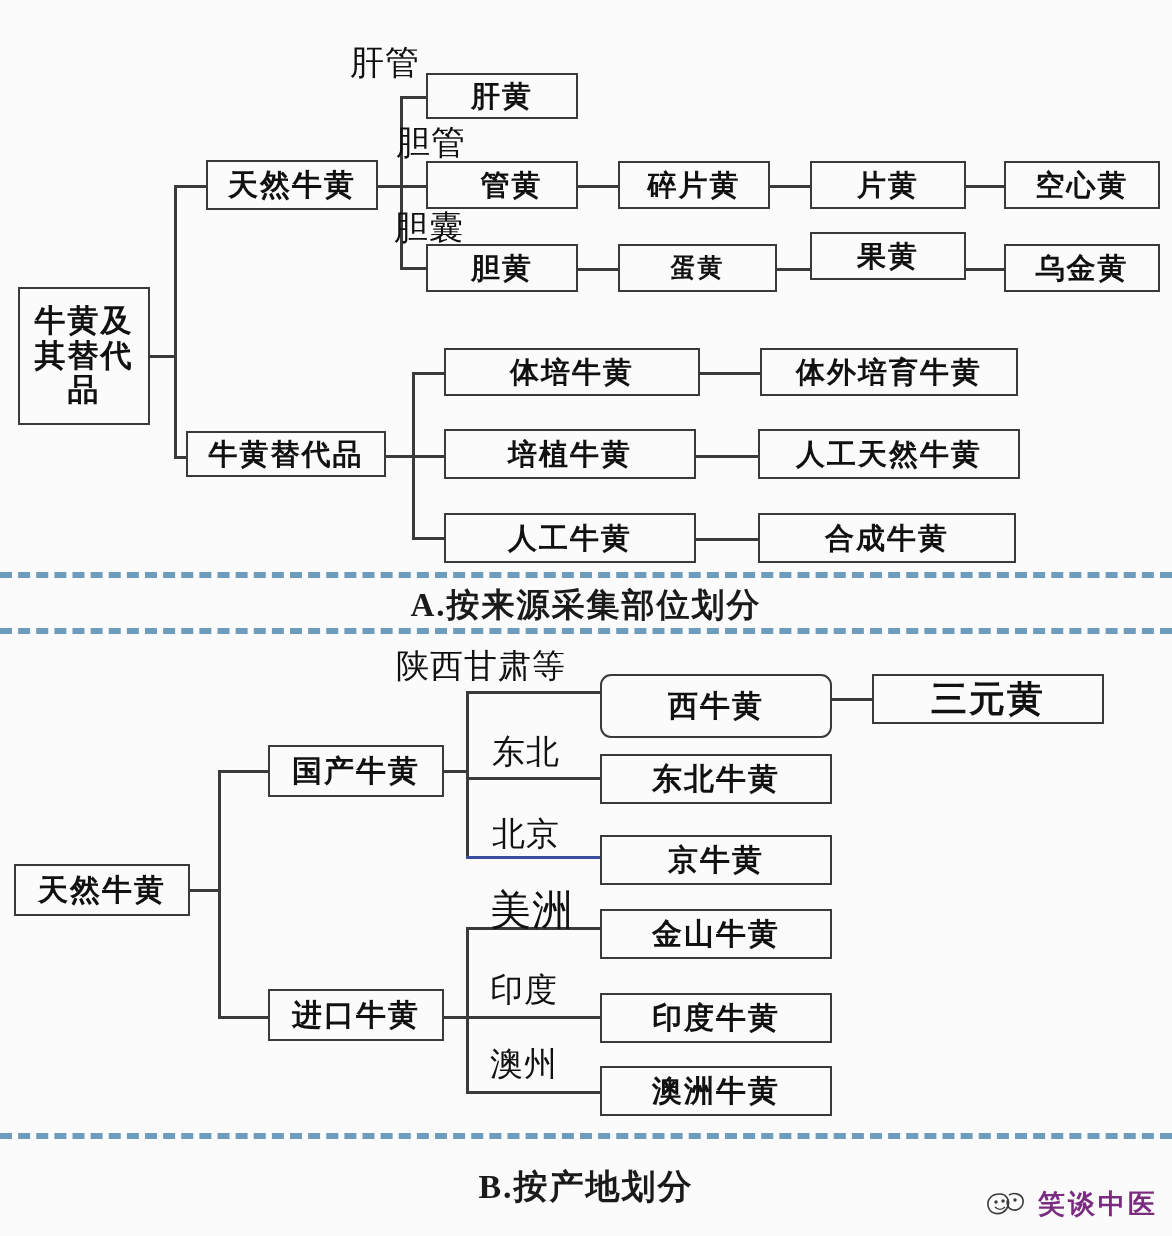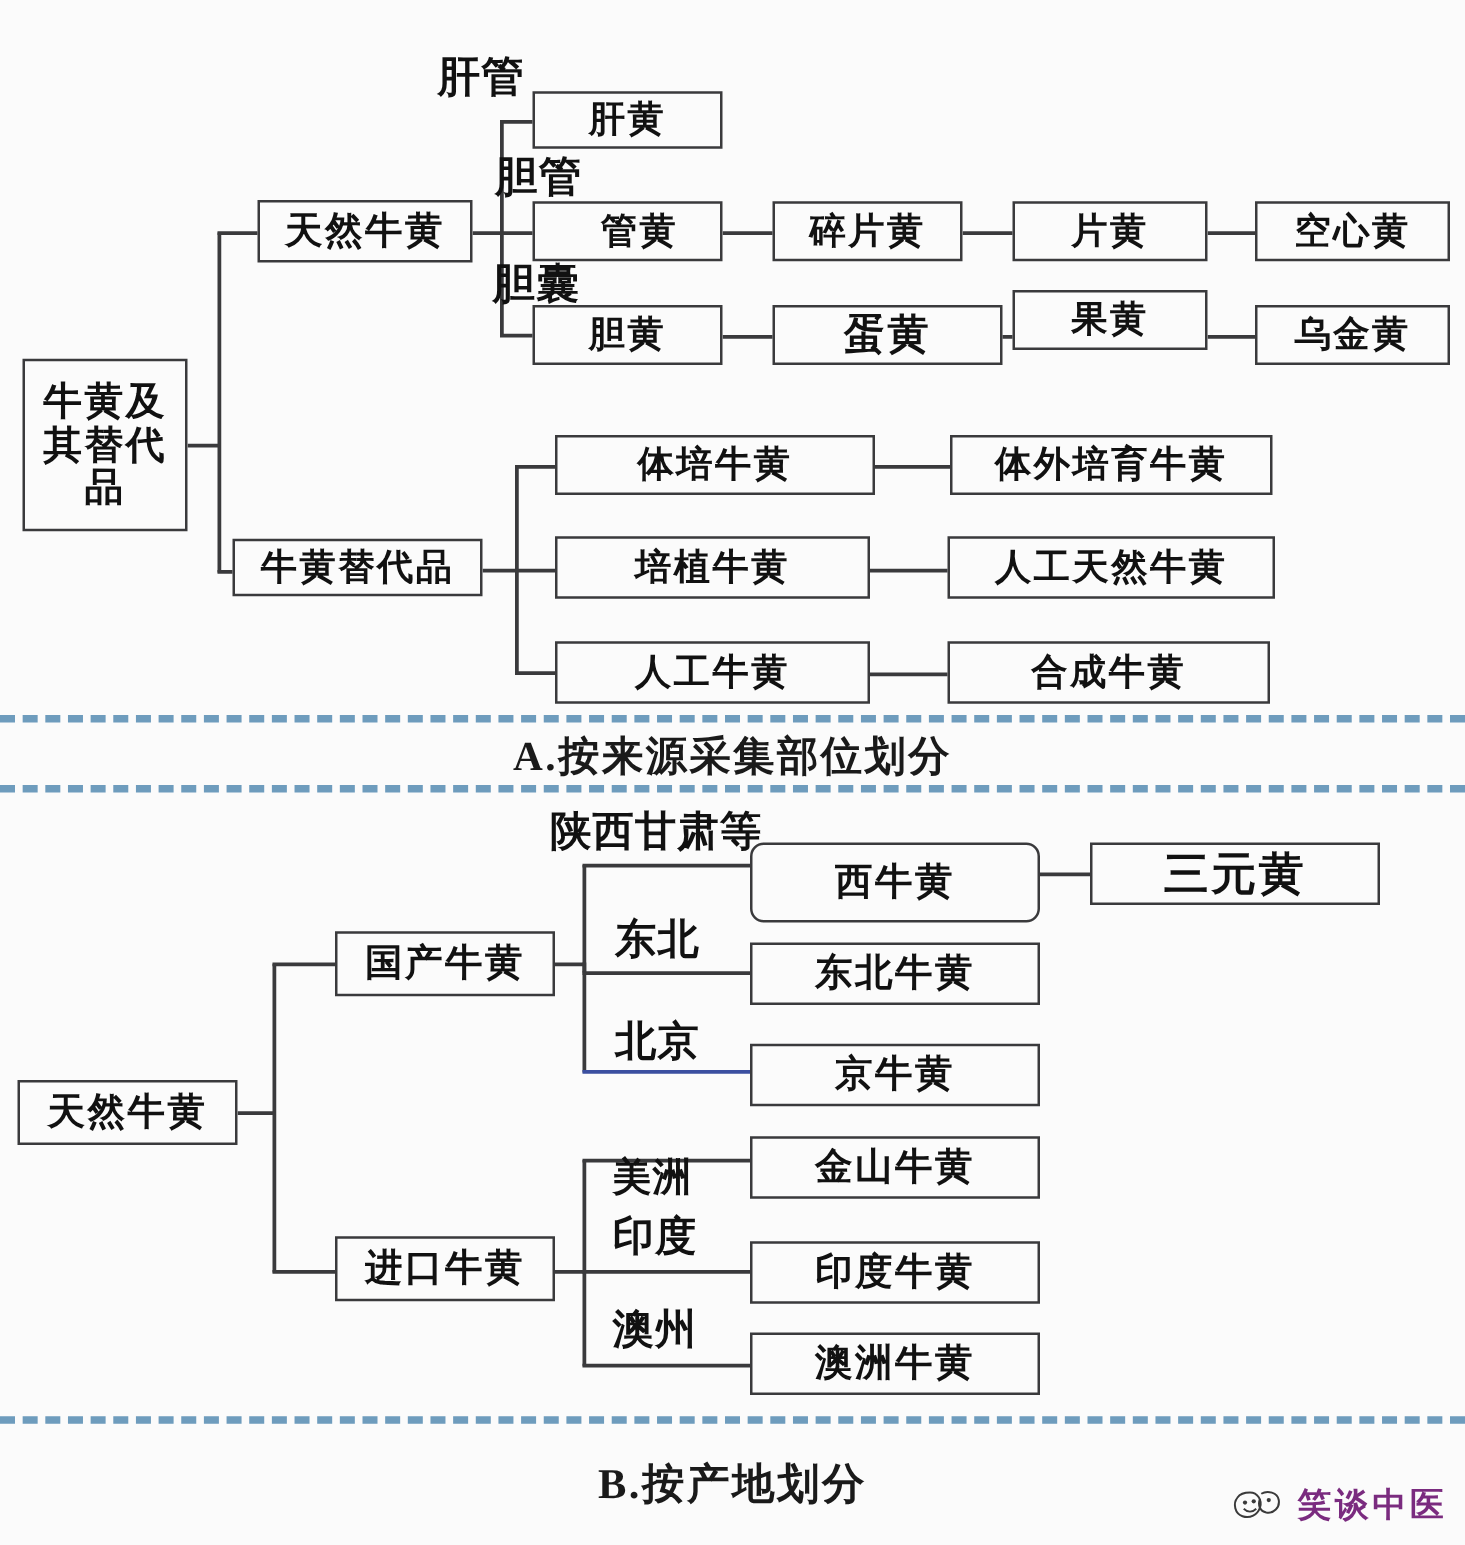--- a/index.html
+++ b/index.html
@@ -34,21 +34,21 @@
   
   .ln{position:absolute;background:#3a3a3c;z-index:2;}
   .ln.h{height:2.5px;}
   .ln.v{width:2.5px;}
   .ln.blue{background:#3b4fa0;}
 
   
   .elabel{
     position:absolute;
     font-family:"Liberation Serif","DejaVu Serif",serif;
-    font-weight:700;
+    font-weight:400;
     color:#111;
     letter-spacing:1px;
     white-space:nowrap;
     z-index:7;
     line-height:1;
   }
 
   
   .divider{
     position:absolute;left:0;width:1172px;height:0;
@@ -118,21 +118,21 @@
     <div class="box thin" style="left:810px;top:161px;width:156px;height:48px;font-size:29px;">片黄</div>
 
     <div class="ln h" style="left:966px;top:185px;width:40px;"></div>
     <div class="box thin" style="left:1004px;top:161px;width:156px;height:48px;font-size:29px;">空心黄</div>
 
     <div class="elabel" style="left:394px;top:211px;font-size:34px;">胆囊</div>
     <div class="ln h" style="left:400px;top:267px;width:28px;"></div>
     <div class="box" style="left:426px;top:244px;width:152px;height:48px;font-size:29px;">胆黄</div>
 
     <div class="ln h" style="left:578px;top:268px;width:42px;"></div>
-    <div class="box thin" style="left:618px;top:244px;width:184px;height:48px;font-size:33px;">蛋黄</div>
+    <div class="box thin" style="left:618px;top:244px;width:159px;height:48px;font-size:25px;">蛋黄</div>
 
     <div class="ln h" style="left:770px;top:268px;width:42px;"></div>
     <div class="box thin" style="left:810px;top:232px;width:156px;height:48px;font-size:29px;">果黄</div>
 
     <div class="ln h" style="left:966px;top:268px;width:40px;"></div>
     <div class="box thin" style="left:1004px;top:244px;width:156px;height:48px;font-size:29px;">乌金黄</div>
 
     <div class="ln h" style="left:386px;top:455px;width:28px;"></div>
     <div class="ln v" style="left:412px;top:373px;height:166px;"></div>
 
@@ -165,38 +165,38 @@
     <div class="ln h" style="left:218px;top:770px;width:52px;"></div>
     <div class="box" style="left:268px;top:745px;width:176px;height:52px;font-size:30px;">国产牛黄</div>
 
     <div class="ln h" style="left:218px;top:1016px;width:52px;"></div>
     <div class="box" style="left:268px;top:989px;width:176px;height:52px;font-size:30px;">进口牛黄</div>
 
     <div class="ln h" style="left:444px;top:770px;width:24px;"></div>
     <div class="ln v" style="left:466px;top:692px;height:86px;"></div>
     <div class="ln v" style="left:466px;top:770px;height:88px;"></div>
 
-    <div class="elabel" style="left:396px;top:650px;font-size:33px;margin-left:44px;">陕西甘肃等</div>
+    <div class="elabel" style="left:396px;top:650px;font-size:33px;">陕西甘肃等</div>
     <div class="ln h" style="left:466px;top:691px;width:138px;"></div>
     <div class="box thin" style="left:600px;top:674px;width:232px;height:64px;font-size:30px;border-radius:11px;">西牛黄</div>
     <div class="ln h" style="left:832px;top:698px;width:42px;"></div>
     <div class="box thin" style="left:872px;top:674px;width:232px;height:50px;font-size:36px;">三元黄</div>
 
     <div class="elabel" style="left:492px;top:736px;font-size:33px;">东北</div>
     <div class="ln h" style="left:466px;top:777px;width:138px;"></div>
     <div class="box thin" style="left:600px;top:754px;width:232px;height:50px;font-size:30px;">东北牛黄</div>
 
     <div class="elabel" style="left:492px;top:818px;font-size:33px;">北京</div>
     <div class="ln h blue" style="left:466px;top:856px;width:138px;"></div>
     <div class="box thin" style="left:600px;top:835px;width:232px;height:50px;font-size:30px;">京牛黄</div>
 
     <div class="ln h" style="left:444px;top:1016px;width:24px;"></div>
     <div class="ln v" style="left:466px;top:928px;height:165px;"></div>
 
-    <div class="elabel" style="left:490px;top:890px;font-size:31px;margin-top:36px;">美洲</div>
+    <div class="elabel" style="left:490px;top:890px;font-size:41px;">美洲</div>
     <div class="ln h" style="left:466px;top:927px;width:138px;"></div>
     <div class="box thin" style="left:600px;top:909px;width:232px;height:50px;font-size:30px;">金山牛黄</div>
 
     <div class="elabel" style="left:490px;top:974px;font-size:33px;">印度</div>
     <div class="ln h" style="left:466px;top:1016px;width:138px;"></div>
     <div class="box thin" style="left:600px;top:993px;width:232px;height:50px;font-size:30px;">印度牛黄</div>
 
     <div class="elabel" style="left:490px;top:1048px;font-size:33px;">澳州</div>
     <div class="ln h" style="left:466px;top:1091px;width:138px;"></div>
     <div class="box thin" style="left:600px;top:1066px;width:232px;height:50px;font-size:30px;">澳洲牛黄</div>

